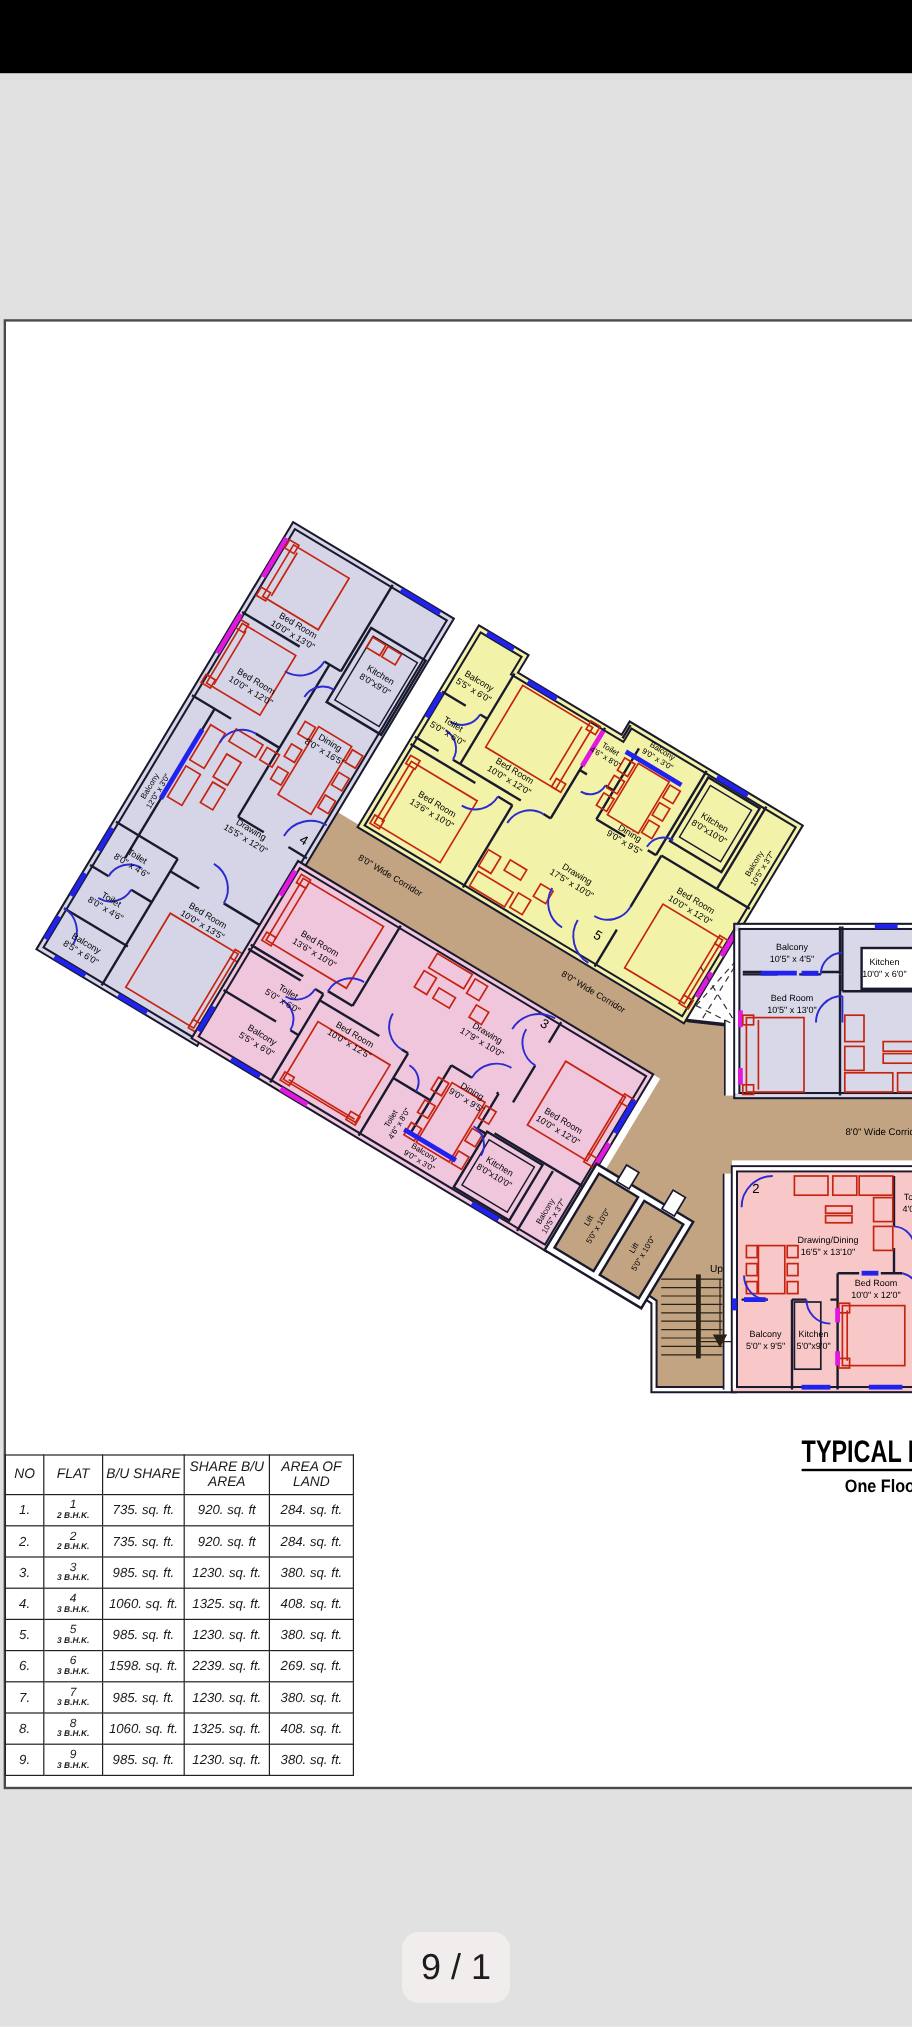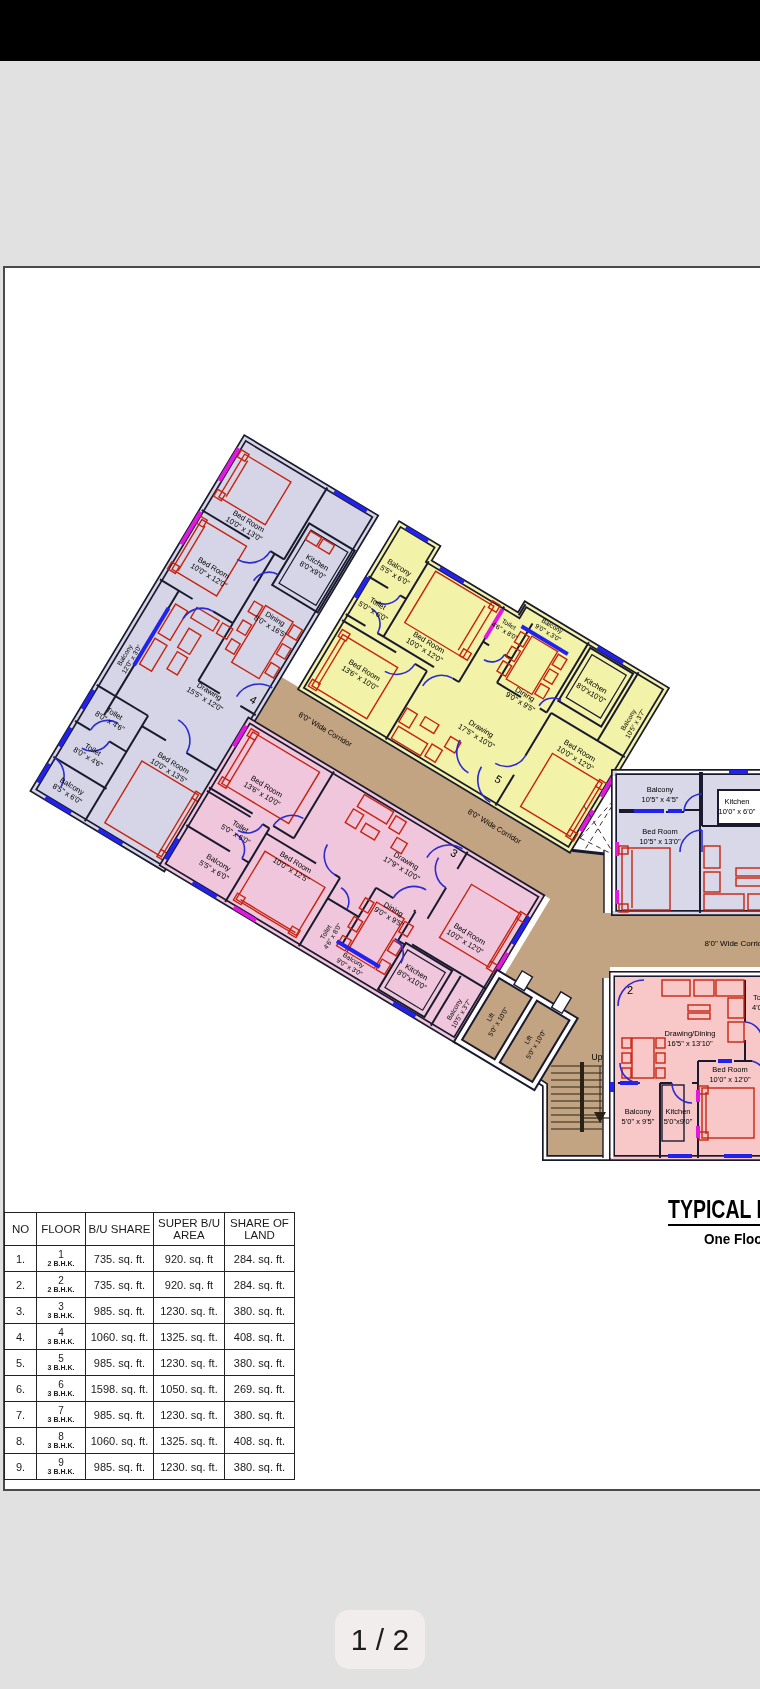--- a/index.html
+++ b/index.html
@@ -11,21 +11,21 @@
   #plan{position:absolute;left:0;top:0;width:760px;height:1689px;}
   #pill{position:absolute;left:335px;top:1610px;width:90px;height:59px;background:#f2eded;
         border-radius:14px;color:#1d1b1e;font-size:30px;text-align:center;line-height:59px;}
   #title{position:absolute;left:668px;top:1196px;width:300px;color:#000;}
   #title .t1{font-size:26px;line-height:26px;font-weight:bold;white-space:nowrap;
              transform:scaleX(0.75);transform-origin:0 0;}
   #title .t2{font-size:15px;font-weight:bold;white-space:nowrap;margin-top:4px;margin-left:36px;
              transform:scaleX(0.9);transform-origin:0 0;}
   #title .ul{height:2px;background:#000;width:300px;margin-top:2px;}
   table.area{position:absolute;left:4px;top:1212px;border-collapse:collapse;
-             color:#1a1a1a;}
+             font-style:italic;color:#1a1a1a;}
   table.area td{border:1.3px solid #222;text-align:center;padding:0;}
   table.area .h{font-size:11.5px;height:33px;}
   table.area .d{font-size:11px;height:26px;}
   .bhk{font-size:7px;line-height:8px;display:block;font-weight:bold;}
   .fno{font-size:10px;line-height:11px;display:block;}
 </style>
 </head>
 <body>
 
 <div id="statusbar"></div>
@@ -664,24 +664,24 @@
 <div id="title">
   <div class="t1">TYPICAL FLOOR PLAN</div>
   <div class="ul"></div>
   <div class="t2">One Floor Plan</div>
 </div>
 
 <table class="area">
   <tbody>
       <tr class="h">
         <td style="width:31px">NO</td>
-        <td style="width:48px">FLOOR</td>
+        <td style="width:48px">FLAT</td>
         <td style="width:67px">B/U SHARE</td>
-        <td style="width:70px">SUPER B/U AREA</td>
-        <td style="width:69px">SHARE OF LAND</td>
+        <td style="width:70px">SHARE B/U AREA</td>
+        <td style="width:69px">AREA OF LAND</td>
       </tr>
   <tr class="d">
         <td>1.</td>
         <td>
           <span class="fno">1</span>
           <span class="bhk">2 B.H.K.</span>
         </td>
         <td>735. sq. ft.</td>
         <td>920. sq. ft</td>
         <td>284. sq. ft.</td>
@@ -726,21 +726,21 @@
         <td>1230. sq. ft.</td>
         <td>380. sq. ft.</td>
       </tr>
   <tr class="d">
         <td>6.</td>
         <td>
           <span class="fno">6</span>
           <span class="bhk">3 B.H.K.</span>
         </td>
         <td>1598. sq. ft.</td>
-        <td>1050. sq. ft.</td>
+        <td>2239. sq. ft.</td>
         <td>269. sq. ft.</td>
       </tr>
   <tr class="d">
         <td>7.</td>
         <td>
           <span class="fno">7</span>
           <span class="bhk">3 B.H.K.</span>
         </td>
         <td>985. sq. ft.</td>
         <td>1230. sq. ft.</td>
@@ -762,13 +762,13 @@
           <span class="fno">9</span>
           <span class="bhk">3 B.H.K.</span>
         </td>
         <td>985. sq. ft.</td>
         <td>1230. sq. ft.</td>
         <td>380. sq. ft.</td>
       </tr>
 </tbody>
   </table>
 
-<div id="pill">1 / 2</div>
+<div id="pill">9 / 1</div>
 
 </body></html>

